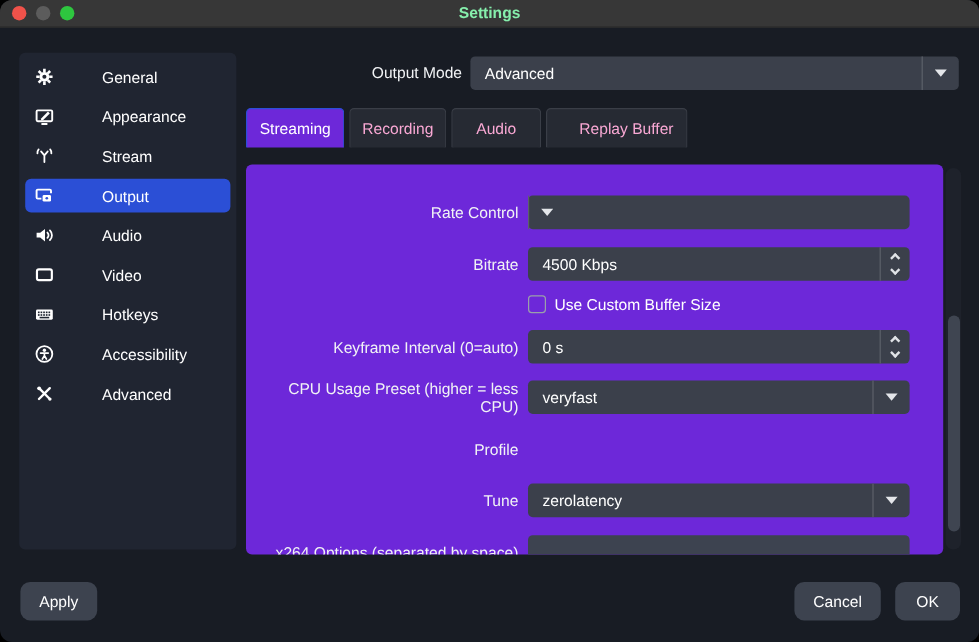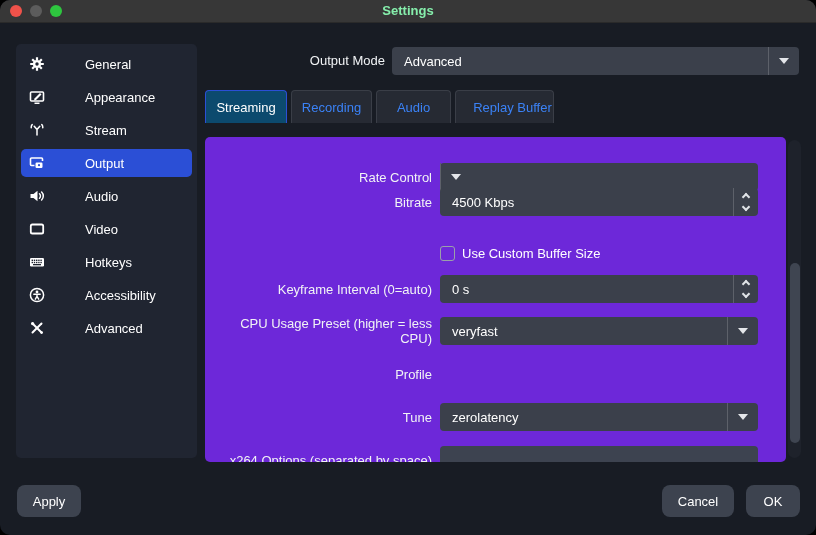--- a/index.html
+++ b/index.html
@@ -28,23 +28,23 @@
   .om-label{position:absolute;left:205px;top:47px;width:180px;height:28px;line-height:28px;text-align:right;color:#f1f3f5;font-size:13px;}
   .dropdown{background:#3b404b;border-radius:4px;height:28px;display:flex;align-items:center;box-sizing:border-box;position:relative;}
   .dropdown .val{margin-left:12px;color:#ffffff;font-size:13px;flex:1;}
   .dz{width:30px;height:28px;flex:none;display:flex;align-items:center;justify-content:center;border-left:1px solid #5d616a;}
   .tri{width:0;height:0;border-left:5px solid transparent;border-right:5px solid transparent;border-top:6px solid #e4e6ea;}
   .om{position:absolute;left:392px;top:47px;width:407px;}
 
   
   .tabs{position:absolute;left:205px;top:90px;display:flex;gap:4px;}
   .tab{height:33px;box-sizing:border-box;border-radius:4px 4px 0 0;display:flex;align-items:center;justify-content:center;
-       background:#262a33;border:1px solid #3a3e47;border-bottom:none;color:#3b82f6;font-size:13px;}
-  .tab.active{background:#0c4a6e;border-color:#2b4fd6;color:#ffffff;}
-  .tab.t0{width:82px;} .tab.t1{width:81px;} .tab.t2{width:75px;} .tab.t3{width:99px;padding-left:16px;}
+       background:#262a33;border:1px solid #3a3e47;border-bottom:none;color:#f9a8d4;font-size:13px;}
+  .tab.active{background:#6d28d9;border-color:#2b4fd6;color:#ffffff;}
+  .tab.t0{width:82px;} .tab.t1{width:81px;} .tab.t2{width:75px;} .tab.t3{width:118px;padding-left:16px;}
 
   
   .panel{position:absolute;left:205px;top:137px;width:581px;height:325px;background:#6d28d9;border-radius:5px;overflow:hidden;}
   .row{position:absolute;left:0;width:553px;display:flex;align-items:center;height:28px;}
   .rlabel{width:227px;text-align:right;color:#f1f3f5;font-size:13px;flex:none;}
   .ctrl{margin-left:8px;width:318px;flex:none;}
   .spinbox{background:#3b404b;border-radius:4px;height:28px;display:flex;align-items:center;box-sizing:border-box;}
   .spinbox .val{margin-left:12px;color:#ffffff;font-size:13px;flex:1;}
   .sz{width:24px;height:28px;flex:none;display:flex;flex-direction:column;align-items:center;justify-content:center;border-left:1px solid #5d616a;}
   .chev{display:block;width:6px;height:6px;border:solid #e0e3e7;border-width:2px 2px 0 0;box-sizing:border-box;}
@@ -212,21 +212,21 @@
 
     <div class="row" style="top:26px">
       <span class="rlabel">Rate Control</span>
       <div class="dropdown ctrl">
         <span class="dz">
             <span class="tri"></span>
           </span>
       </div>
     </div>
 
-    <div class="row" style="top:51px">
+    <div class="row" style="top:69px">
       <span class="rlabel">Bitrate</span>
       <div class="spinbox ctrl">
         <span class="val">4500 Kbps</span>
         <span class="sz">
             <span class="chev up"></span>
             <span class="chev down"></span>
           </span>
       </div>
     </div>
 

